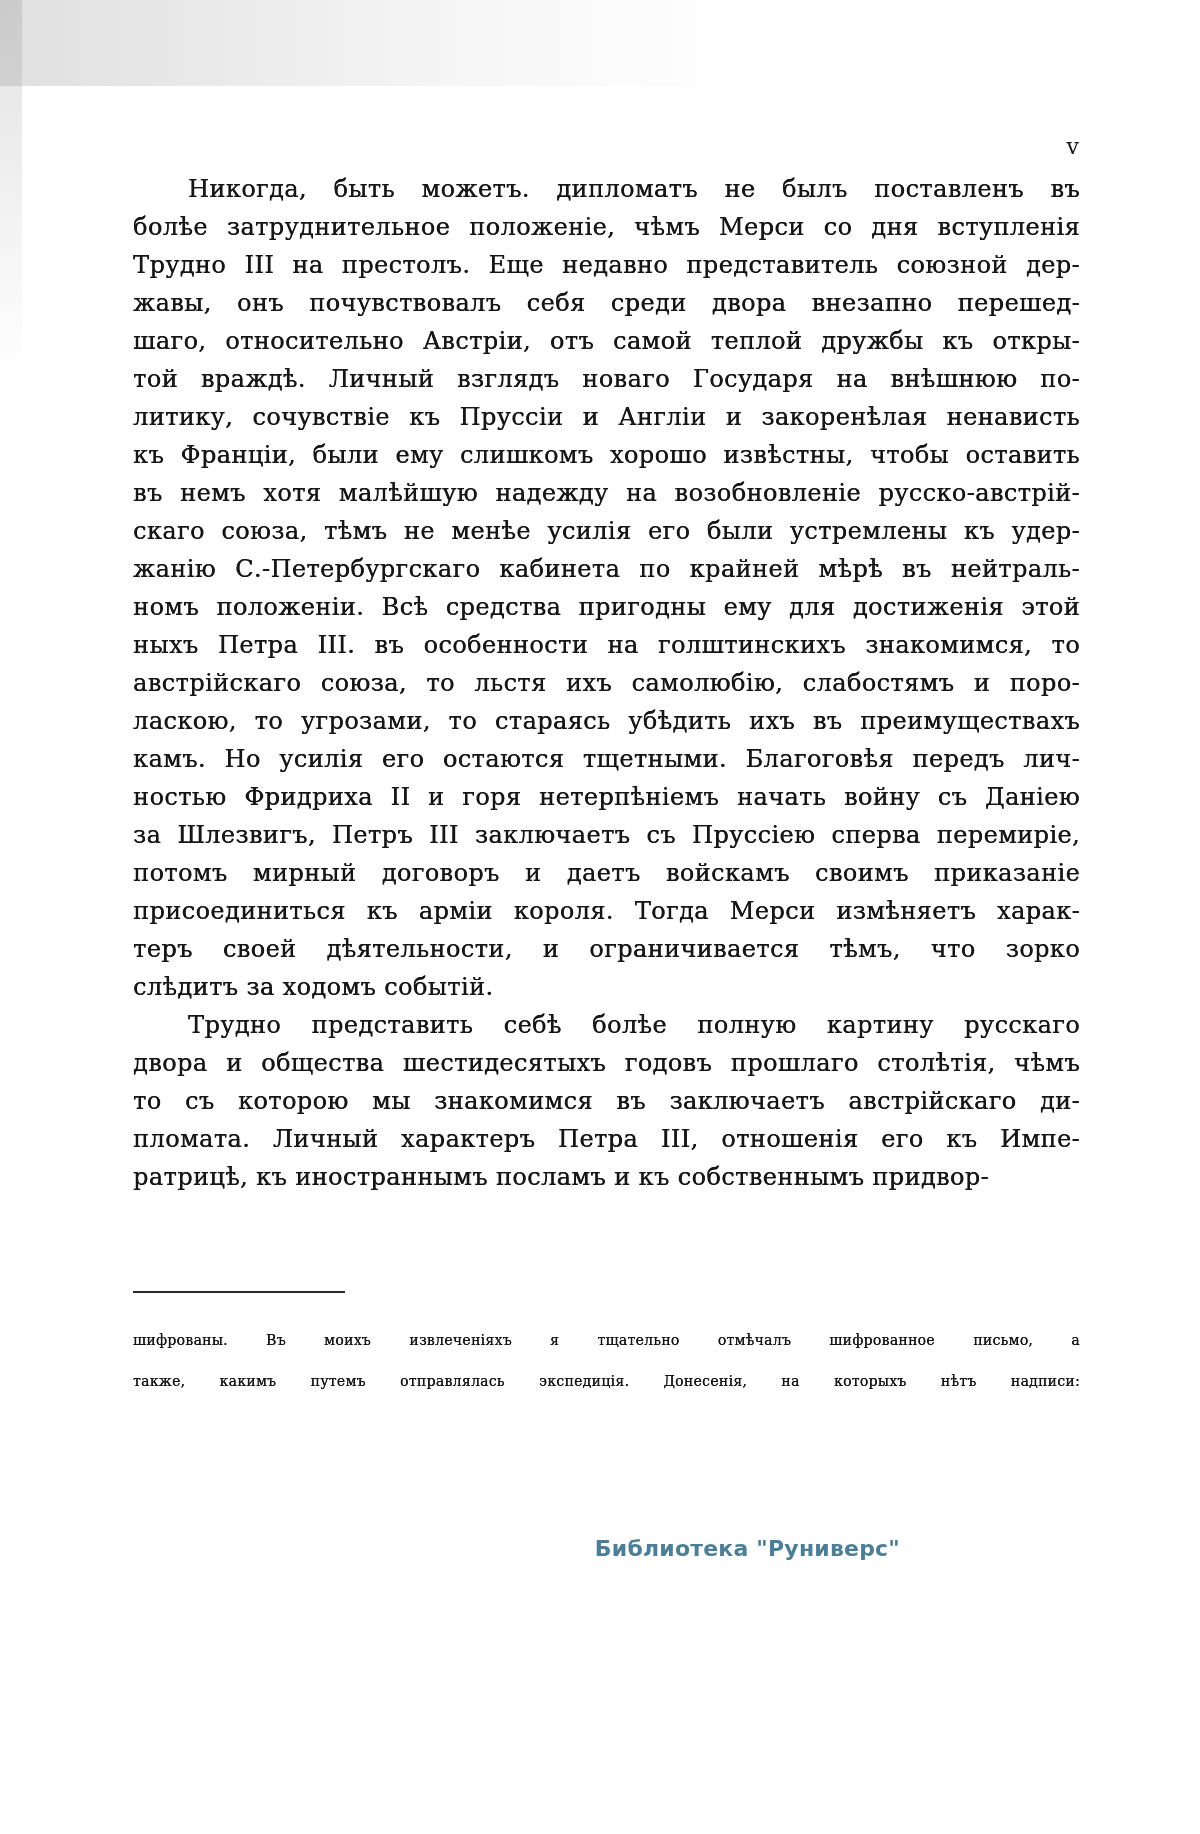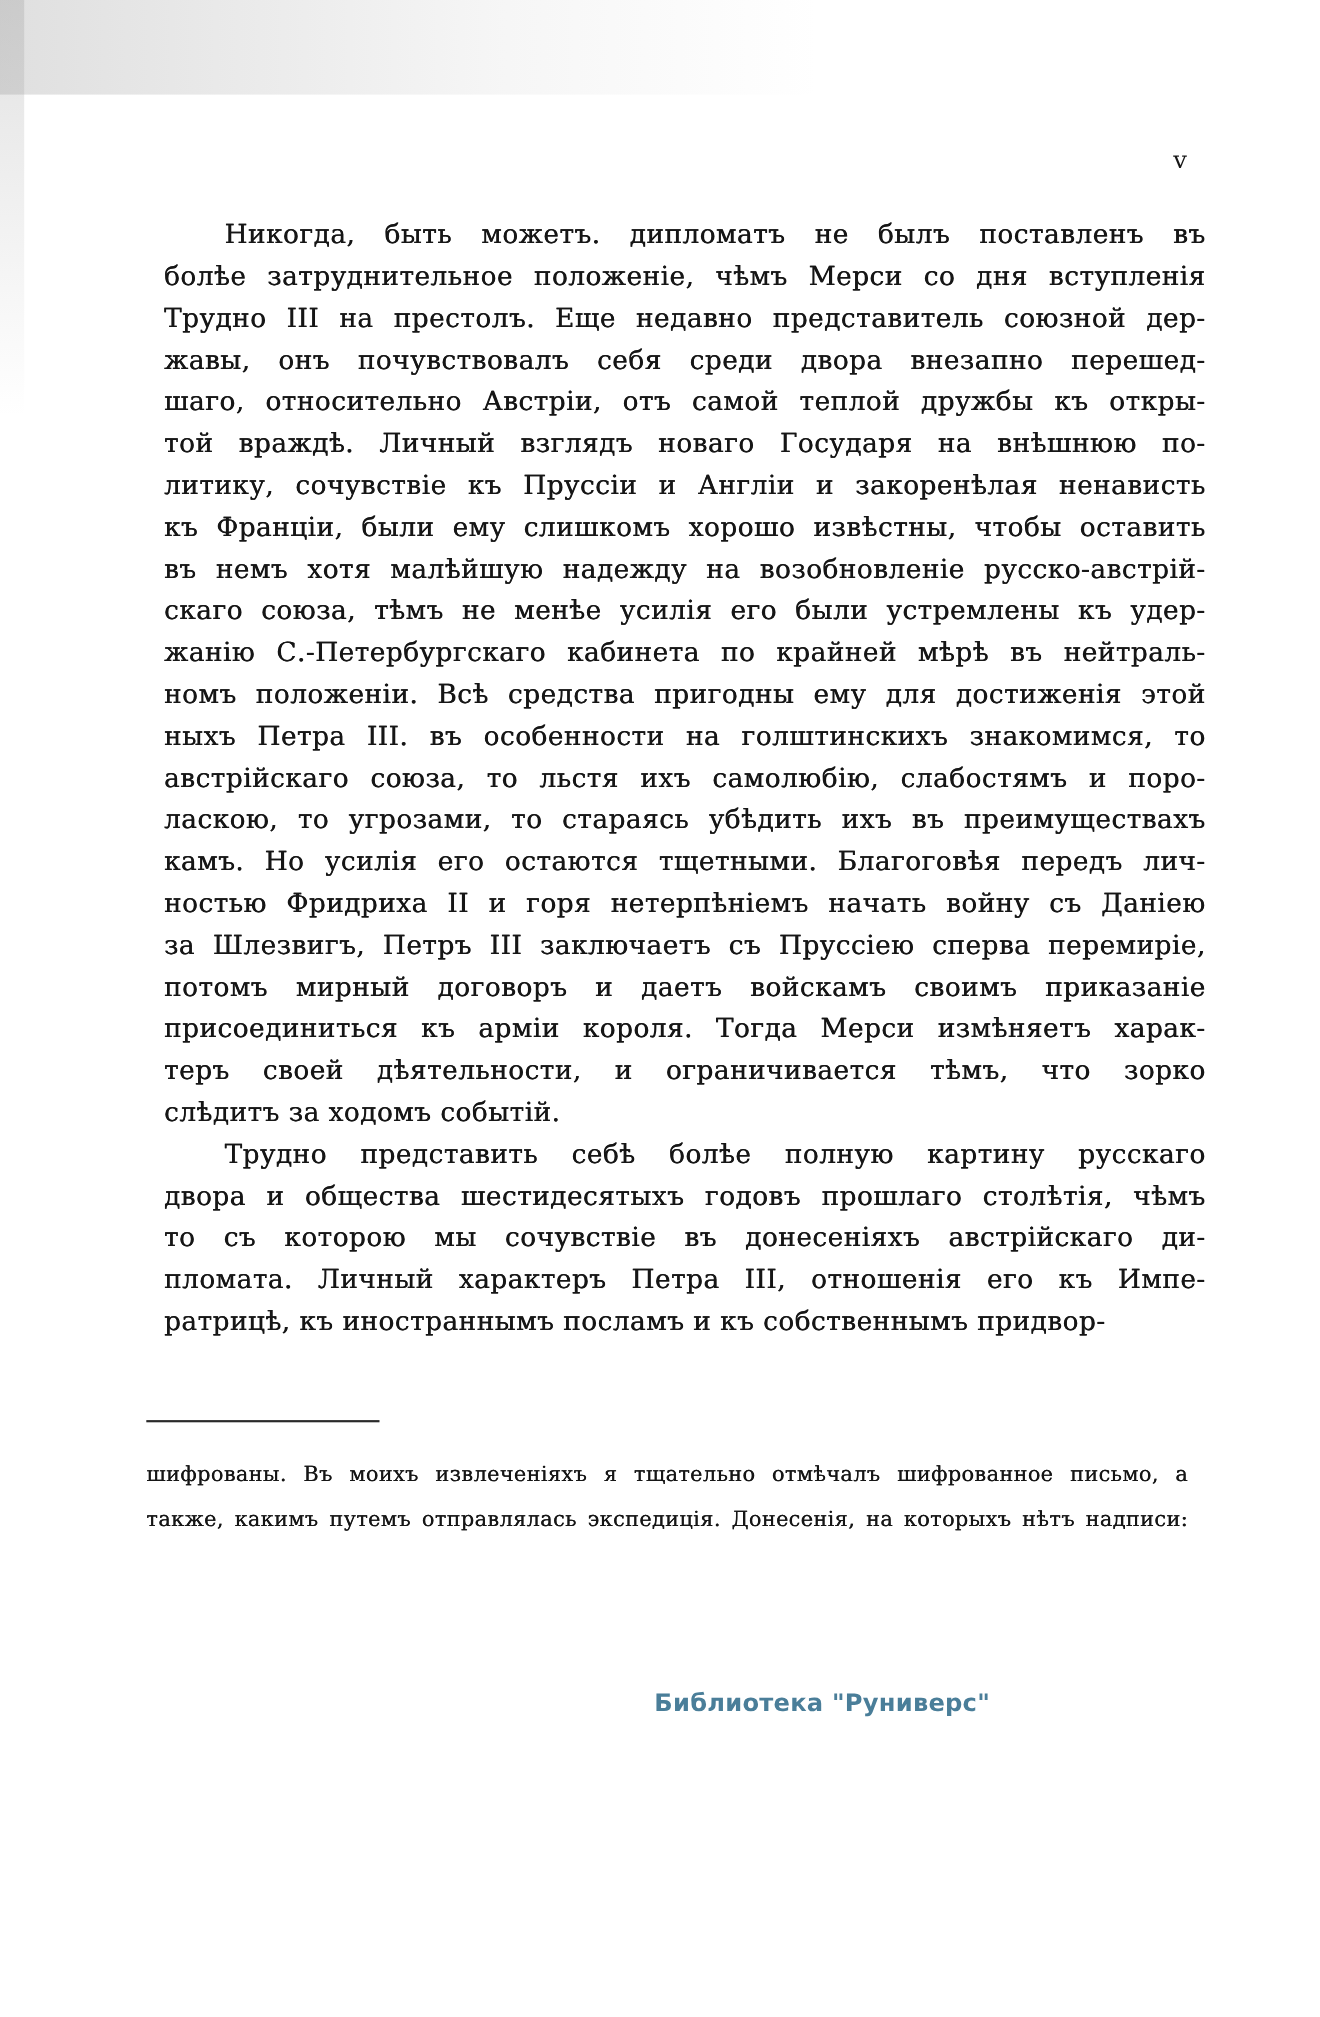--- a/index.html
+++ b/index.html
@@ -37,43 +37,42 @@
   .page-number {
     position: absolute;
     top: 134px; left: 133px; width: 947px;
     text-align: right;
     font-size: 22px;
     letter-spacing: 1px;
   }
 
   .text-block {
     position: absolute;
-    top: 194px; left: 133px; width: 947px;
+    top: 170px; left: 133px; width: 947px;
     font-size: 24px;
     line-height: 38px;
     letter-spacing: 0.4px;
     text-shadow: 0.35px 0 0 currentColor; 
-    margin-left: 16px;
   }
 
   .line { text-align: justify; text-align-last: justify; white-space: normal; }
   .line.last { text-align-last: left; }
   .para .line:first-child { text-indent: 55px; }
 
   .footnote-rule {
     position: absolute;
     top: 1291px; left: 133px;
     width: 212px; height: 0;
     border-top: 2px solid #2a2a2a;
   }
 
   .footnote {
     position: absolute;
     top: 1320px; left: 133px; width: 947px;
-    font-size: 19px;
+    font-size: 14px;
     line-height: 41px;
     letter-spacing: 0.3px;
     text-shadow: 0.25px 0 0 currentColor;
   }
 
   .watermark {
     position: absolute;
     top: 1536px; right: 300px;
     font-family: "DejaVu Sans", "Liberation Sans", sans-serif;
     font-weight: bold;
@@ -112,21 +111,21 @@
         <div class="line">ностью Фридриха II и горя нетерпѣніемъ начать войну съ Даніею</div>
         <div class="line">за Шлезвигъ, Петръ III заключаетъ съ Пруссіею сперва перемиріе,</div>
         <div class="line">потомъ мирный договоръ и даетъ войскамъ своимъ приказаніе</div>
         <div class="line">присоединиться къ арміи короля. Тогда Мерси измѣняетъ харак-</div>
         <div class="line">теръ своей дѣятельности, и ограничивается тѣмъ, что зорко</div>
         <div class="line last">слѣдитъ за ходомъ событій.</div>
       </div>
     <div class="para">
         <div class="line">Трудно представить себѣ болѣе полную картину русскаго</div>
         <div class="line">двора и общества шестидесятыхъ годовъ прошлаго столѣтія, чѣмъ</div>
-        <div class="line">то съ которою мы сочувствіе въ донесеніяхъ австрійскаго ди-</div>
+        <div class="line">то съ которою мы знакомимся въ заключаетъ австрійскаго ди-</div>
         <div class="line">пломата. Личный характеръ Петра III, отношенія его къ Импе-</div>
         <div class="line last">ратрицѣ, къ иностраннымъ посламъ и къ собственнымъ придвор-</div>
       </div>
   </div>
 
   <div class="footnote-rule"></div>
 
   <div class="footnote">
       <div class="line">шифрованы. Въ моихъ извлеченіяхъ я тщательно отмѣчалъ шифрованное письмо, а</div>
       <div class="line">также, какимъ путемъ отправлялась экспедиція. Донесенія, на которыхъ нѣтъ надписи:</div>

